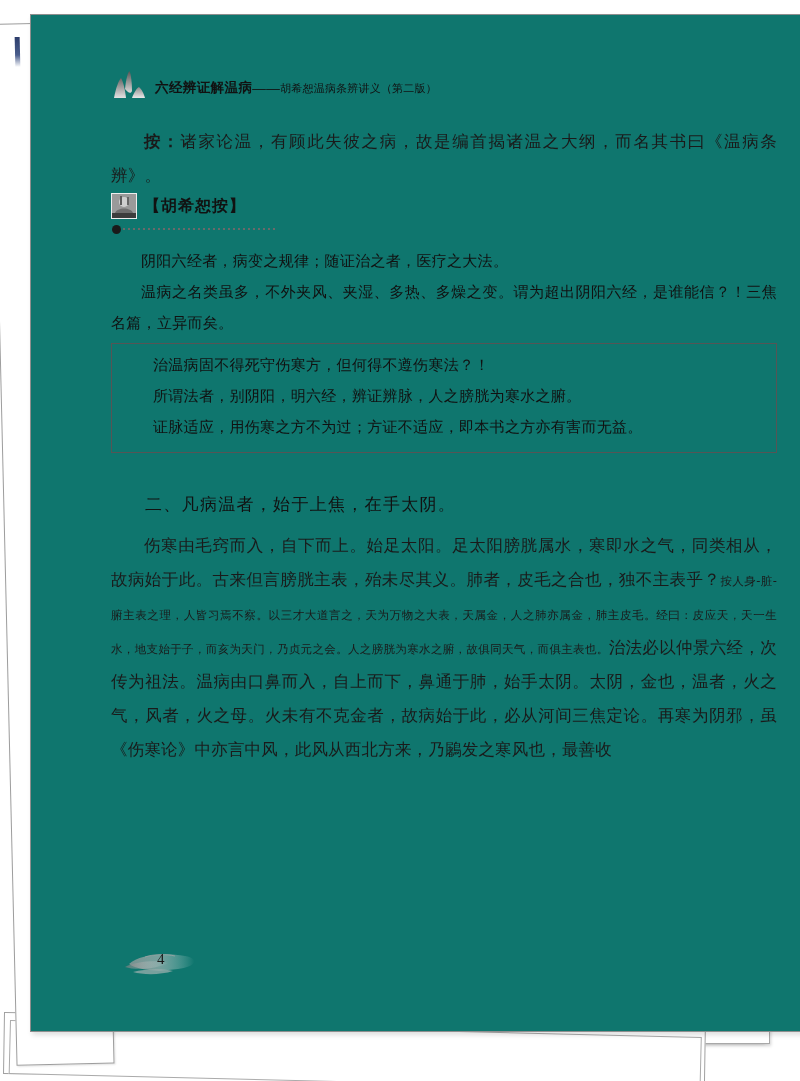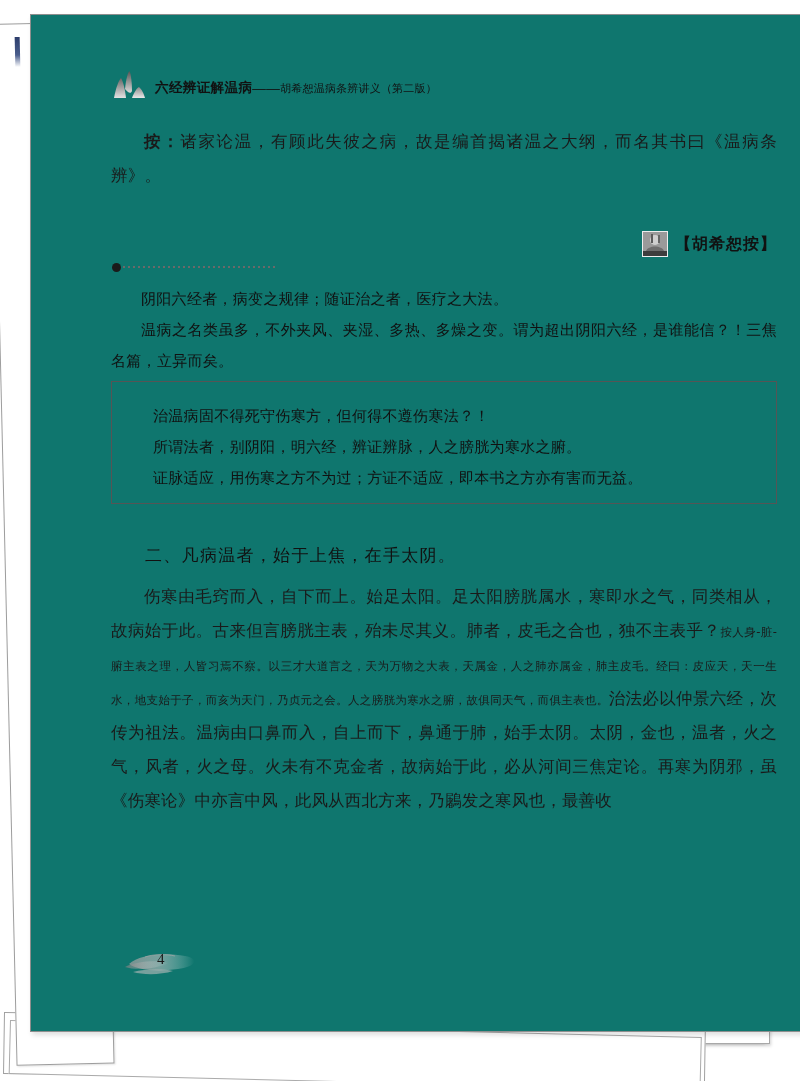--- a/index.html
+++ b/index.html
@@ -142,25 +142,23 @@
     text-justify: inter-ideograph;
     letter-spacing: 0.2px;
   }
   .para.indent { text-indent: 2em; }
   .p-an { margin-top: 26px; }
 
   .bold-lead { font-weight: bold; }
 
   
   .anno-head {
-    margin-top: 38px;
     display: flex;
     align-items: center;
     gap: 7px;
-    justify-content: flex-end;
   }
   .anno-photo {
     width: 26px; height: 26px;
     flex: none;
     position: relative;
     overflow: hidden;
     background: #e9e9e9;
   }
   .anno-title {
     font-size: 16px;
@@ -198,21 +196,21 @@
     color: #111;
     letter-spacing: 0.3px;
     text-align: justify;
     text-justify: inter-ideograph;
   }
   .quote-lines p { margin: 0; text-indent: 2em; }
 
   .quote-box {
     margin-top: 4px;
     border: 1px solid #555;
-    padding: 19px 12px 9px 11px;
+    padding: 6px 12px 9px 11px;
     font-family: "DejaVu Sans", "Liberation Sans", sans-serif;
     font-size: 15px;
     line-height: 31px;
     color: #111;
     letter-spacing: 0.3px;
     text-align: justify;
     text-justify: inter-ideograph;
     box-sizing: border-box;
   }
   .quote-box p { margin: 0; text-indent: 2em; }

